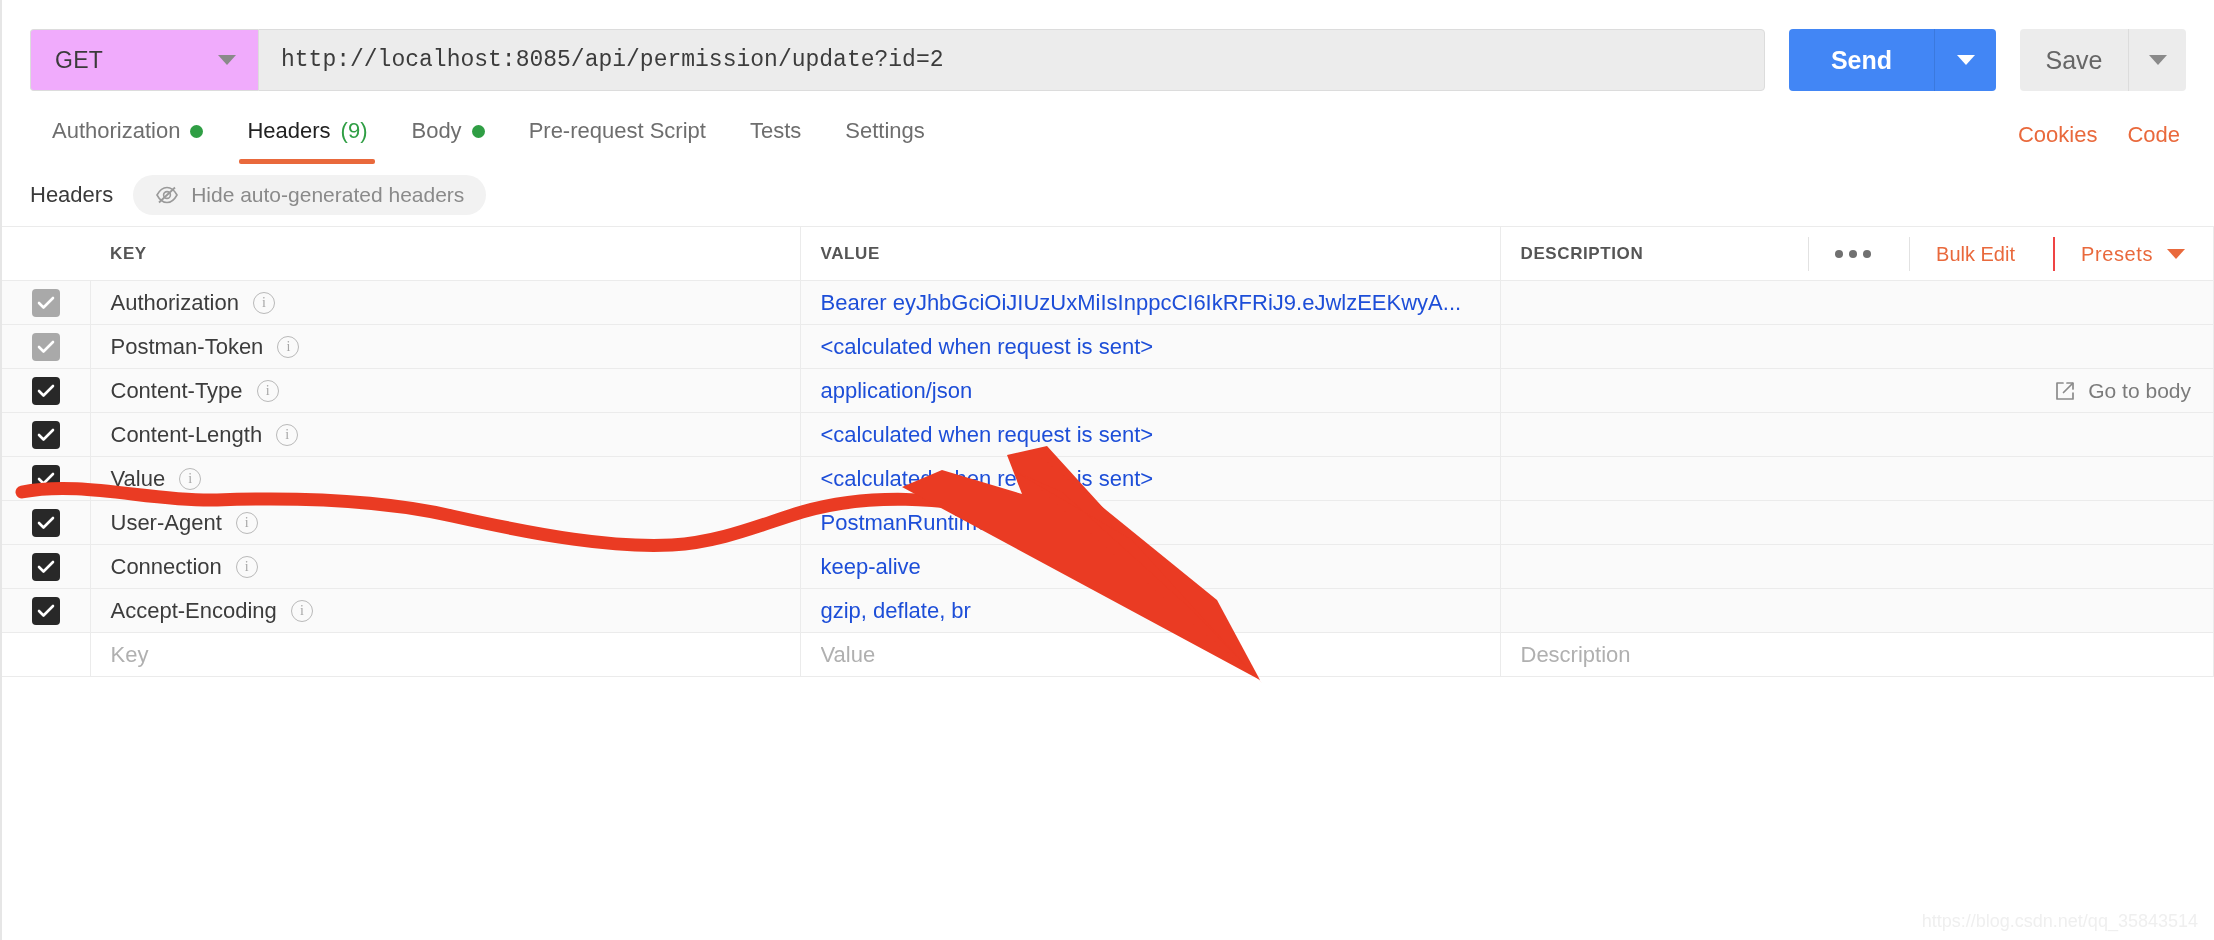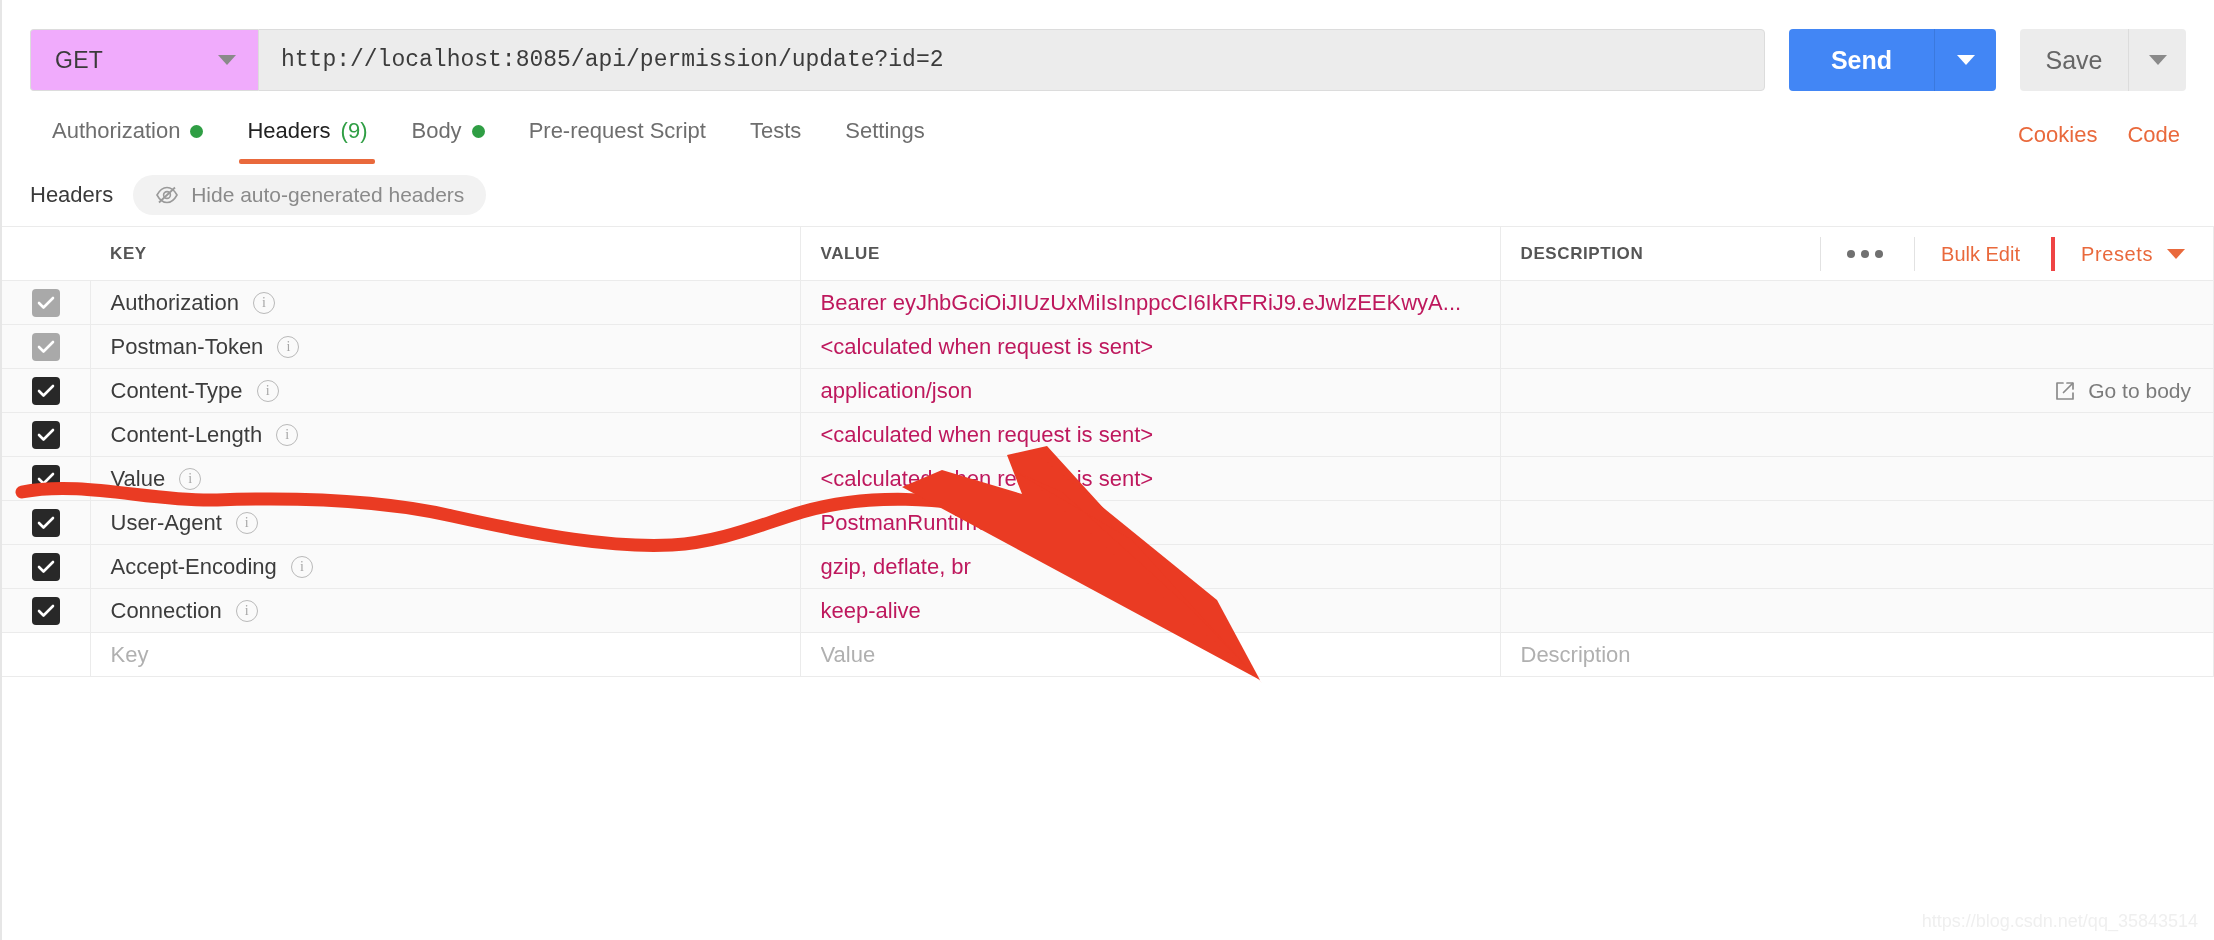--- a/index.html
+++ b/index.html
@@ -160,34 +160,34 @@
     background: #ffffff;
     font-size: 17px; font-weight: 700;
     color: #555; letter-spacing: .6px;
     padding-left: 20px;
   }
   .thead-row th.col-chk { border-right: none; }
   .th-desc-inner {
     display: flex; align-items: center; justify-content: space-between;
     padding-right: 22px;
   }
-  .th-actions { display: flex; align-items: center; gap: 5px; }
+  .th-actions { display: flex; align-items: center; gap: 12px; }
   .dots {
     display: flex; gap: 6px; align-items: center;
     padding: 0 26px; border-left: 1px solid #e2e2e2; height: 34px;
   }
   .dots i { width: 8px; height: 8px; border-radius: 50%; background: #707070; display: block; }
   .bulk {
     color: #e9693c; font-size: 20px; font-weight: 400;
     padding: 0 26px; border-left: 1px solid #e2e2e2;
     line-height: 34px; cursor: pointer; letter-spacing: 0;
   }
   .presets {
     color: #e9693c; font-size: 20px; font-weight: 400;
-    padding: 0 6px 0 26px; border-left: 4px solid #ef4444;
+    padding: 0 6px 0 26px; border-left: 2px solid #ef4444;
     line-height: 34px; cursor: pointer;
     display: flex; align-items: center; gap: 14px;
   }
   .presets .caret { border-top-color: #e9693c; }
 
   .row { height: 44px; }
   .row td { background: #fafafa; height: 44px; }
   .row.empty td { background: #ffffff; }
   .cell-chk { text-align: center !important; }
   .chk {
@@ -207,21 +207,21 @@
   .info-i {
     width: 22px; height: 22px; border-radius: 50%;
     border: 1.5px solid #b9b9b9; color: #a6a6a6;
     font-size: 14px; font-style: normal;
     display: inline-flex; align-items: center; justify-content: center;
     font-family: "Liberation Serif", serif;
     cursor: pointer;
   }
   .cell-val { padding-left: 20px !important; }
   .val-text {
-    font-size: 22px; color: #be185d;
+    font-size: 22px; color: #1d4ed8;
     white-space: nowrap; overflow: hidden; text-overflow: ellipsis;
     display: block; max-width: 660px;
   }
   .placeholder { color: #b0b0b0; }
   .cell-desc { padding-left: 20px !important; position: relative; }
   .goto-body {
     position: absolute; right: 22px; top: 50%;
     transform: translateY(-50%);
     display: flex; align-items: center; gap: 12px;
     font-size: 21px; color: #7b7b7b; cursor: pointer;
@@ -482,48 +482,48 @@
       <tr class="row">
         <td class="cell-chk">
           <span class="chk on">
             <svg width="18" height="14" viewBox="0 0 18 14">
                 <polyline points="2,7 6.5,11.5 16,2" fill="none" stroke="#fff" stroke-width="2.6" stroke-linecap="round" stroke-linejoin="round"></polyline>
               </svg>
           </span>
         </td>
         <td class="cell-key">
           <div class="key-inner">
+            <span class="key-text">Connection</span>
+            <i class="info-i">i</i>
+          </div>
+        </td>
+        <td class="cell-val">
+          <span class="val-text">keep-alive</span>
+        </td>
+        <td class="cell-desc">
+          <span class="val-text"></span>
+        </td>
+      </tr>
+
+      <tr class="row">
+        <td class="cell-chk">
+          <span class="chk on">
+            <svg width="18" height="14" viewBox="0 0 18 14">
+                <polyline points="2,7 6.5,11.5 16,2" fill="none" stroke="#fff" stroke-width="2.6" stroke-linecap="round" stroke-linejoin="round"></polyline>
+              </svg>
+          </span>
+        </td>
+        <td class="cell-key">
+          <div class="key-inner">
             <span class="key-text">Accept-Encoding</span>
             <i class="info-i">i</i>
           </div>
         </td>
         <td class="cell-val">
           <span class="val-text">gzip, deflate, br</span>
-        </td>
-        <td class="cell-desc">
-          <span class="val-text"></span>
-        </td>
-      </tr>
-
-      <tr class="row">
-        <td class="cell-chk">
-          <span class="chk on">
-            <svg width="18" height="14" viewBox="0 0 18 14">
-                <polyline points="2,7 6.5,11.5 16,2" fill="none" stroke="#fff" stroke-width="2.6" stroke-linecap="round" stroke-linejoin="round"></polyline>
-              </svg>
-          </span>
-        </td>
-        <td class="cell-key">
-          <div class="key-inner">
-            <span class="key-text">Connection</span>
-            <i class="info-i">i</i>
-          </div>
-        </td>
-        <td class="cell-val">
-          <span class="val-text">keep-alive</span>
         </td>
         <td class="cell-desc">
           <span class="val-text"></span>
         </td>
       </tr>
 
       <tr class="row empty">
         <td class="cell-chk"></td>
         <td class="cell-key">
           <span class="val-text placeholder">Key</span>

